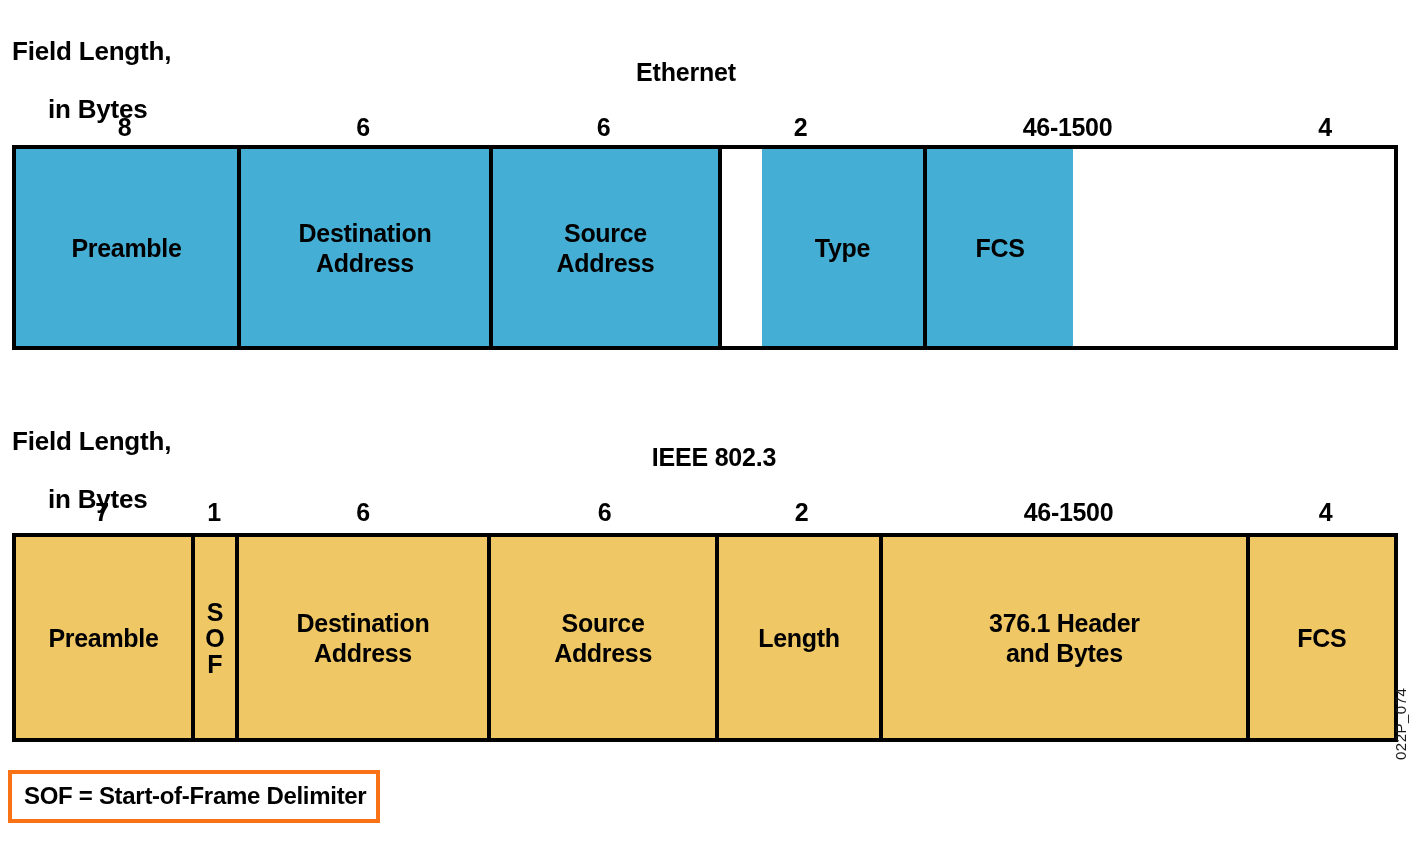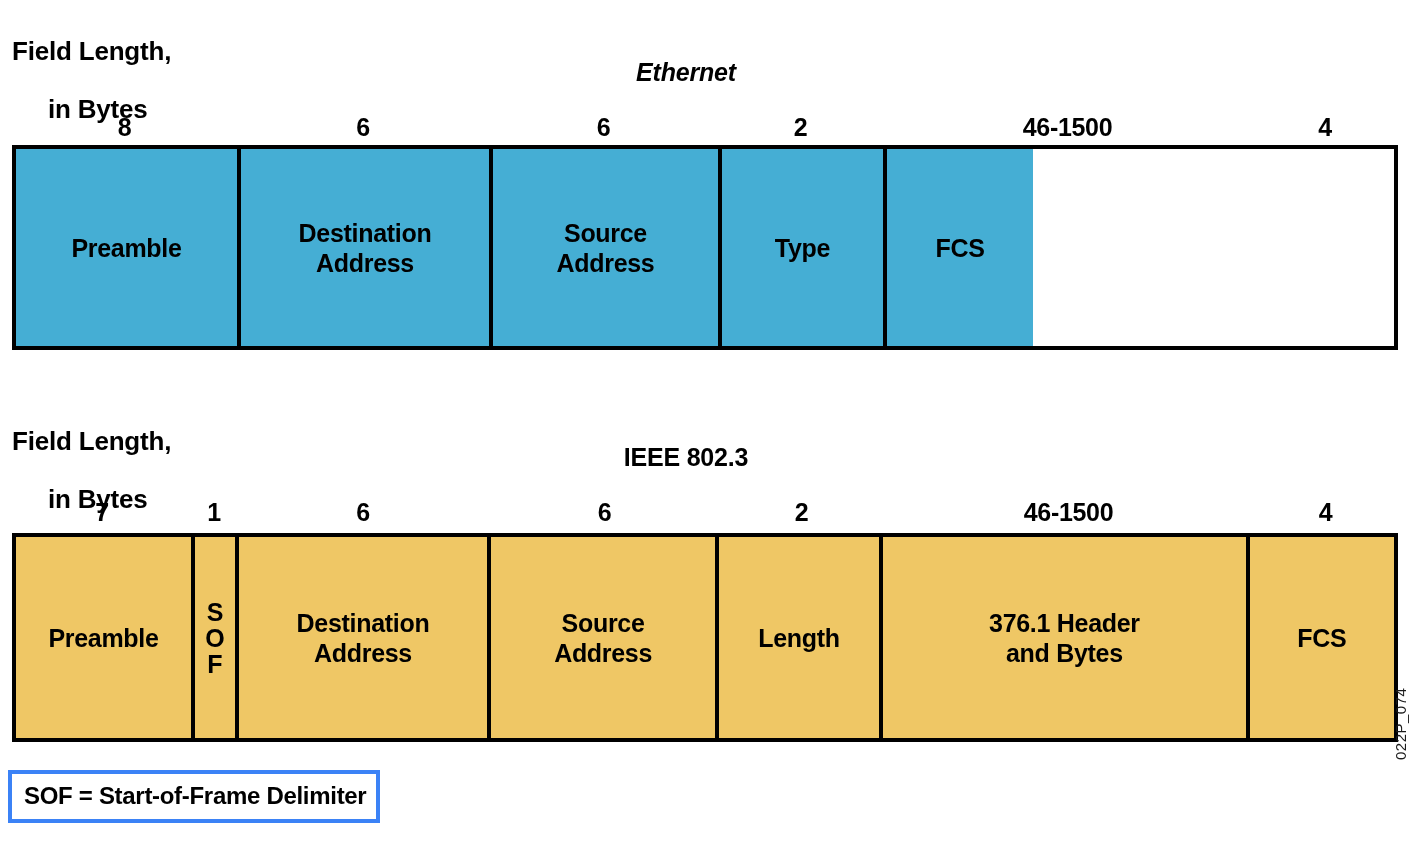--- a/index.html
+++ b/index.html
@@ -79,21 +79,21 @@
   .cell .stacked {
     writing-mode: horizontal-tb;
     font-size: 25px;
     line-height: 26px;
   }
   .cell .stacked span { display: block; }
 
   
   .legend {
     position: absolute;
-    border: 4px solid #3b82f6;
+    border: 4px solid #f97316;
     background: #ffffff;
     padding: 6px 10px 8px 12px;
   }
   .legend .legend-line {
     font-weight: bold;
     font-size: 24px;
     line-height: 31px;
     white-space: nowrap;
     letter-spacing: -0.3px;
   }
@@ -113,21 +113,21 @@
 </head>
 <body>
 
 <div id="canvas">
 
   <div class="field-length-caption" style="left:12px; top:8px;">
     <span class="flc-line1">Field Length,</span>
     <span class="flc-line2">in Bytes</span>
   </div>
 
-  <div class="frame-title" style="left:489px; top:58px; width:394px;font-style:italic;">Ethernet</div>
+  <div class="frame-title" style="left:489px; top:58px; width:394px;">Ethernet</div>
 
   <div class="lenrow" style="left:12px; top:112px; width:1386px;">
     <div class="len" style="width:225px;">8</div>
     <div class="len" style="width:252px;">6</div>
     <div class="len" style="width:229px;">6</div>
     <div class="len" style="width:165px;">2</div>
     <div class="len" style="width:369px;">46-1500</div>
     <div class="len" style="width:146px;">4</div>
   </div>
 
@@ -140,34 +140,34 @@
         <span>Destination</span><br>
         <span>Address</span>
       </div>
     </div>
     <div class="cell" style="width:229px;">
       <div>
         <span>Source</span><br>
         <span>Address</span>
       </div>
     </div>
-    <div class="cell" style="width:165px;">
+    <div class="cell" style="width:165px;margin-left:40px;">
       <span>Type</span>
     </div>
     <div class="cell" style="width:146px;">
       <span>FCS</span>
     </div>
   </div>
 
   <div class="field-length-caption" style="left:12px; top:398px;">
     <span class="flc-line1">Field Length,</span>
     <span class="flc-line2">in Bytes</span>
   </div>
 
-  <div class="frame-title" style="left:489px; top:443px; width:394px;text-align:center;">IEEE 802.3</div>
+  <div class="frame-title" style="left:517px; top:443px; width:394px;text-align:center;">IEEE 802.3</div>
 
   <div class="lenrow" style="left:12px; top:497px; width:1386px;">
     <div class="len" style="width:180px;">7</div>
     <div class="len" style="width:44px;">1</div>
     <div class="len" style="width:254px;">6</div>
     <div class="len" style="width:229px;">6</div>
     <div class="len" style="width:165px;">2</div>
     <div class="len" style="width:369px;">46-1500</div>
     <div class="len" style="width:145px;">4</div>
   </div>

